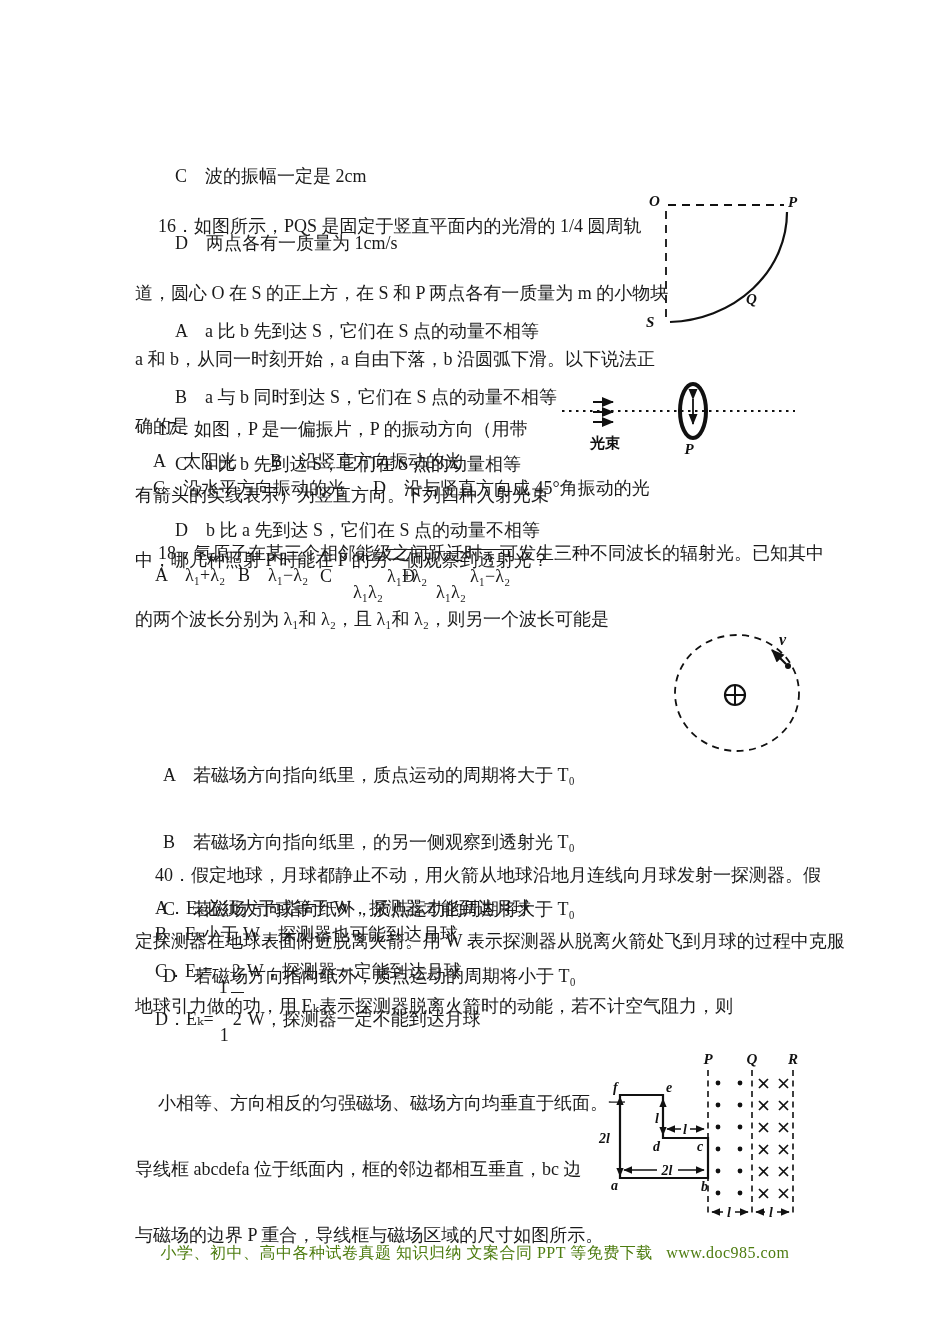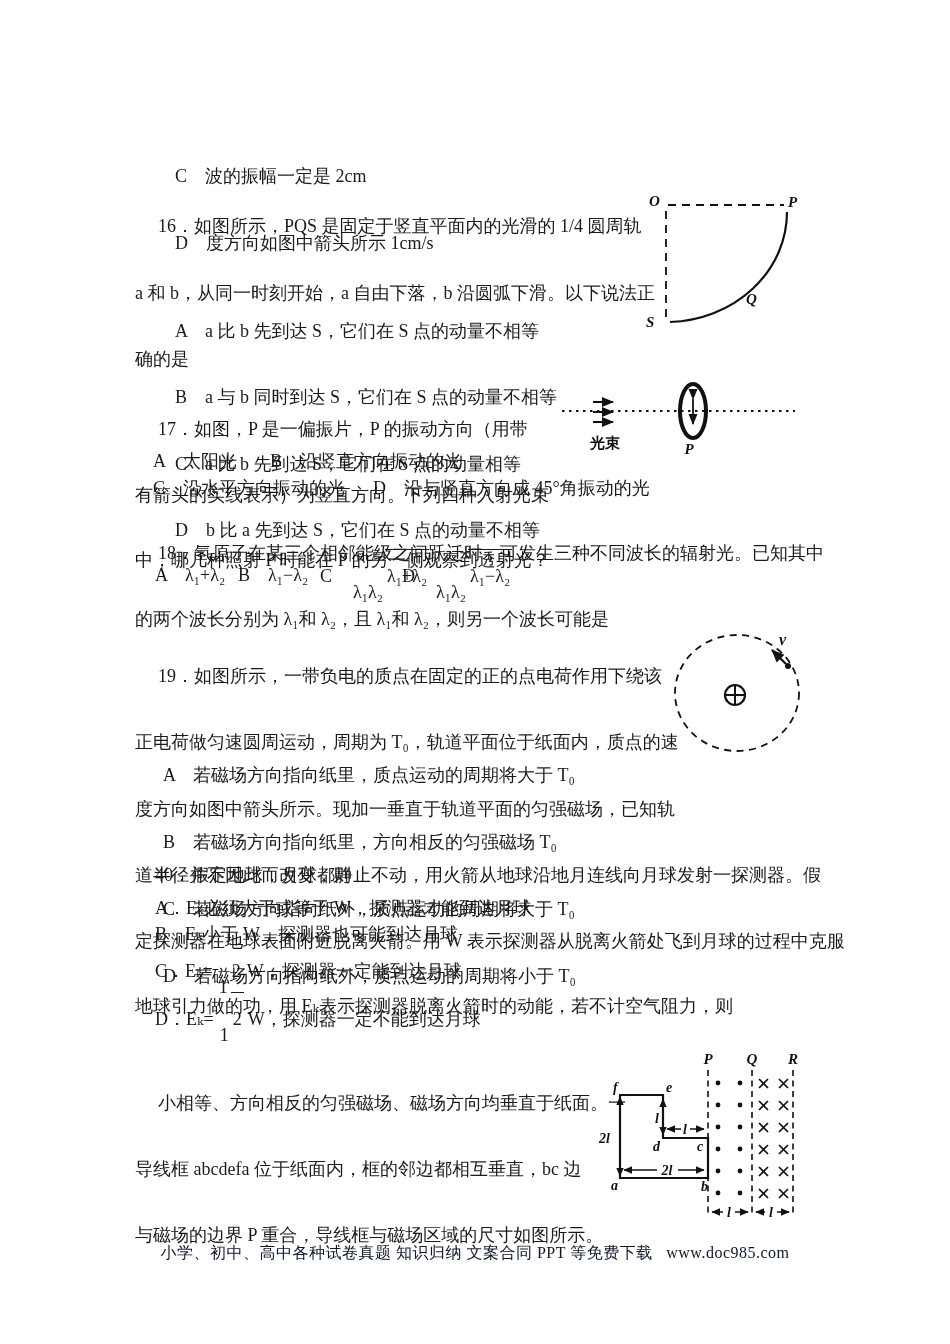--- a/index.html
+++ b/index.html
@@ -16,37 +16,38 @@
   .lh237 .ln{line-height:23.7px}
   .lh235 .ln{line-height:23.5px}
   .lh239 .ln{line-height:23.9px}
   .abs{position:absolute;font-size:18px;white-space:pre}
   .flexopt{position:absolute;display:flex;align-items:center;font-size:18px;white-space:pre;height:48px}
   .frac{display:flex;flex-direction:row;align-items:flex-end;margin:0 4px}
   .frac .num{line-height:21px;padding:0 2px}
   .frac .den{line-height:21px;padding:16px 2px;border-top:1.4px solid #1a1a1a}
   .lblgap{margin-right:15px}
   .footer{position:absolute;left:0;top:1243px;width:100%;text-align:center;
-          font-size:16px;color:#0f172a;letter-spacing:.5px;white-space:pre}
+          font-size:16px;color:#4d7c0f;letter-spacing:.5px;white-space:pre}
   svg{position:absolute;overflow:visible}
   .dlabel{font-family:"Liberation Serif","DejaVu Serif",serif;font-style:italic;font-weight:bold;fill:#111}
   .cjklabel{font-family:"Liberation Serif","DejaVu Serif",serif;font-weight:bold;fill:#111}
 </style>
 </head>
 <body>
 
 <div class="page">
 
   <div class="blk lh250" style="left:175px;top:122px">
     <span class="ln">C　波的振幅一定是 2cm</span>
-    <span class="ln">D　度方向如图中箭头所示 1cm/s</span>
+    <span class="ln">D　两点各有一质量为 1cm/s</span>
   </div>
 
   <div class="blk lh246 ind23" style="left:135px;top:172px">
     <span class="ln">16．如图所示，PQS 是固定于竖直平面内的光滑的 1/4 圆周轨</span>
+    <span class="ln">道，圆心 O 在 S 的正上方，在 S 和 P 两点各有一质量为 m 的小物块</span>
     <span class="ln">a 和 b，从同一时刻开始，a 自由下落，b 沿圆弧下滑。以下说法正</span>
     <span class="ln">确的是</span>
   </div>
   <div class="blk lh244" style="left:175px;top:277px">
     <span class="ln">A　a 比 b 先到达 S，它们在 S 点的动量不相等</span>
     <span class="ln">B　a 与 b 同时到达 S，它们在 S 点的动量不相等</span>
     <span class="ln">C　a 比 b 先到达 S，它们在 S 点的动量相等</span>
     <span class="ln">D　b 比 a 先到达 S，它们在 S 点的动量不相等</span>
   </div>
 
@@ -100,29 +101,23 @@
     </span>
   </div>
   <div class="flexopt" style="left:402px;top:552px">
     <span class="lblgap">D</span>
     <span class="frac">
       <span class="num">λ₁λ₂</span>
       <span class="den">λ₁−λ₂</span>
     </span>
   </div>
 
-  <div class="blk lh244 ind23" style="left:135px;top:622px">
-    <span class="ln">19．如图所示，一带负电的质点在固定的正的点电荷作用下绕该</span>
-    <span class="ln">正电荷做匀速圆周运动，周期为 T₀，轨道平面位于纸面内，质点的速</span>
-    <span class="ln">度方向如图中箭头所示。现加一垂直于轨道平面的匀强磁场，已知轨</span>
-    <span class="ln">道半径并不因此而改变，则</span>
-  </div>
   <div class="blk lh250" style="left:163px;top:721px">
     <span class="ln">A　若磁场方向指向纸里，质点运动的周期将大于 T₀</span>
-    <span class="ln">B　若磁场方向指向纸里，方向相反的匀强磁场 T₀</span>
+    <span class="ln">B　若磁场方向指向纸里，的另一侧观察到透射光 T₀</span>
     <span class="ln">C　若磁场方向指向纸外，质点运动的周期将大于 T₀</span>
     <span class="ln">D　若磁场方向指向纸外，质点运动的周期将小于 T₀</span>
   </div>
 
   <svg style="left:666px;top:626px" width="150" height="140" viewBox="0 0 150 140">
     <defs>
       <marker id="ah19" markerWidth="8" markerHeight="8" refX="5.5" refY="2.5" orient="auto">
         <path d="M0,0 L6,2.5 L0,5 Z" fill="#111"></path>
       </marker>
     </defs>

